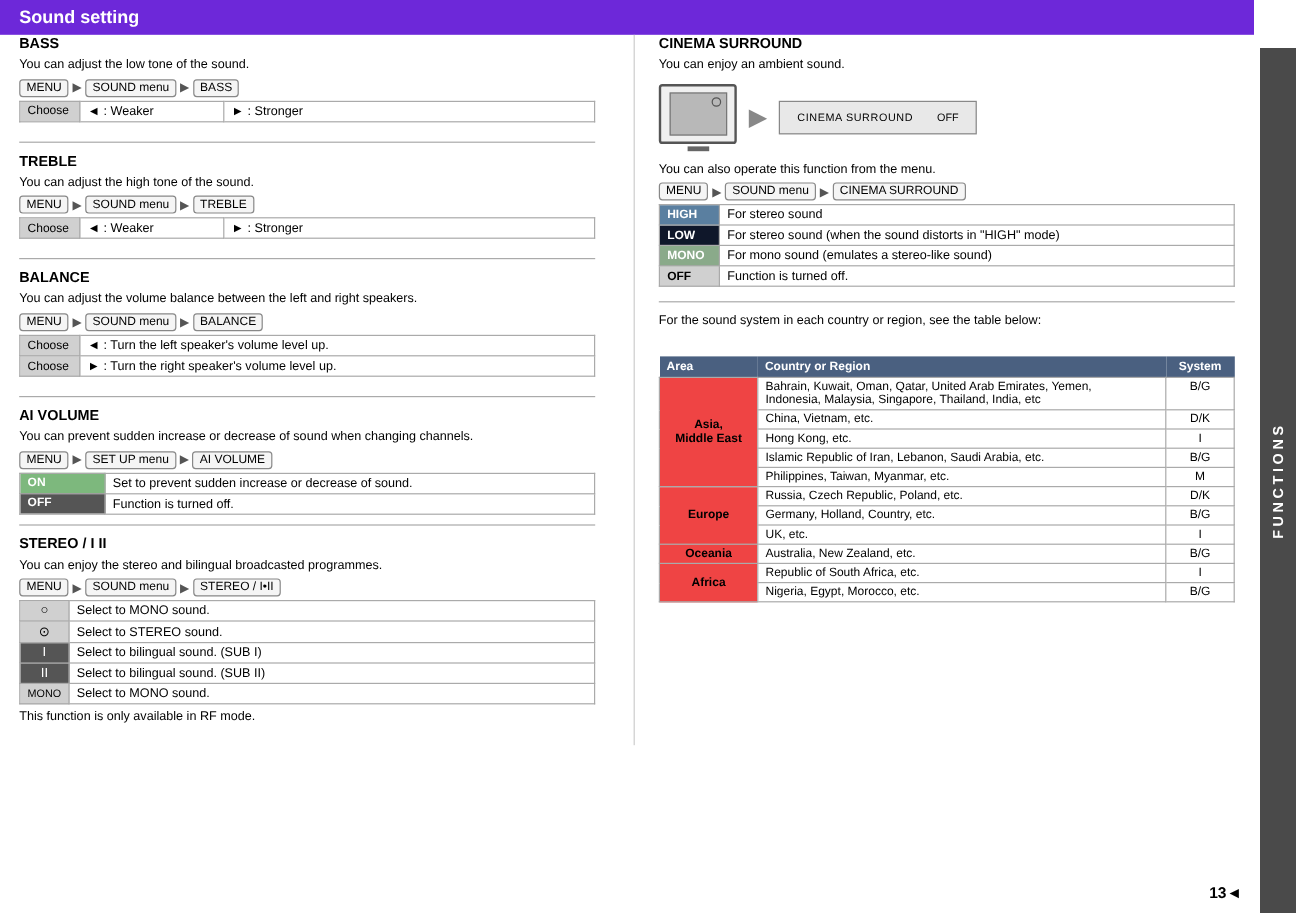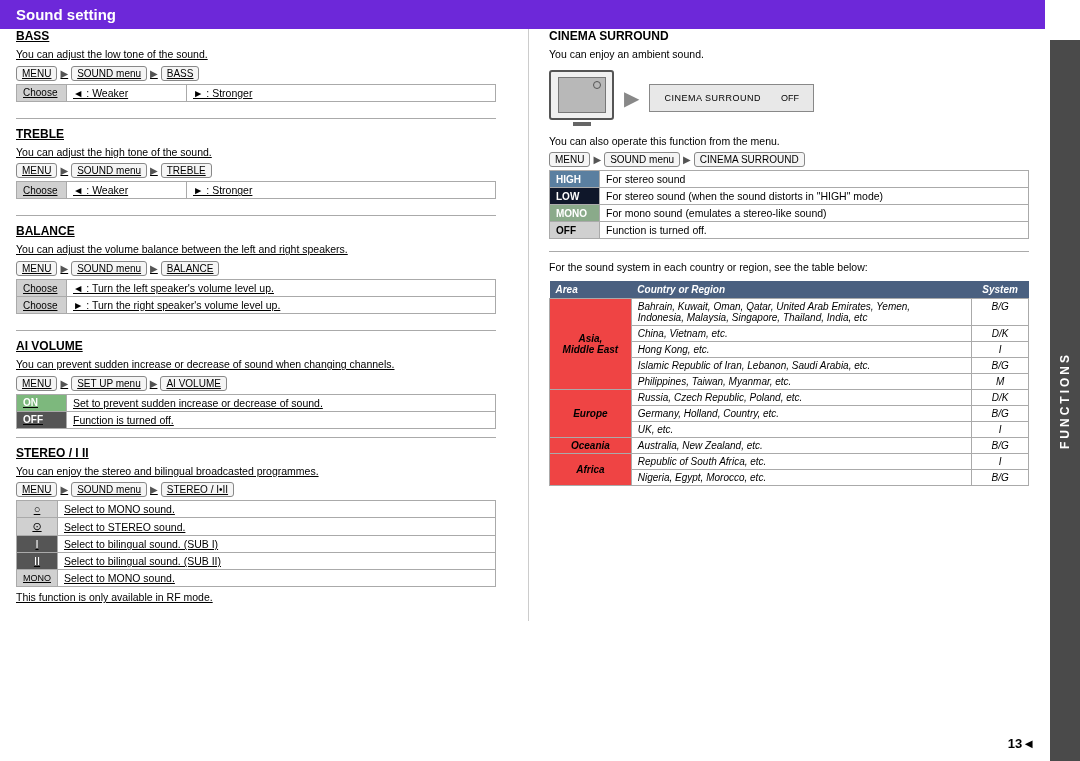--- a/index.html
+++ b/index.html
@@ -27,21 +27,20 @@
     
     .two-col {
       display: flex;
       gap: 0;
       padding: 0 16px;
     }
     .left-col {
       flex: 1;
       padding-right: 32px;
       border-right: 1px solid #ccc;
-      text-decoration: underline;
     }
     .right-col {
       flex: 1;
       padding-left: 20px;
     }
 
     
     .section-title {
       font-size: 12px;
       font-weight: bold;
@@ -106,21 +105,21 @@
       margin-bottom: 6px;
     }
     .status-table td {
       border: 1px solid #aaa;
       padding: 2px 6px;
       font-size: 10.5px;
     }
     .status-table td.status-label {
       background: #d0d0d0;
       font-weight: bold;
-      width: 50px;
+      width: 71px;
       font-size: 10px;
     }
     .status-table td.status-label.green-bg {
       background: #7db87d;
       color: #fff;
     }
     .status-table td.status-label.dark-bg {
       background: #555;
       color: #fff;
     }
@@ -162,23 +161,22 @@
     }
     .cinema-table tr.row-high td.cinema-mode { background: #5a7fa0; color: #fff; }
     .cinema-table tr.row-low td.cinema-mode { background: #0f172a; color: #fff; }
     .cinema-table tr.row-mono td.cinema-mode { background: #8aaa8a; color: #fff; }
     .cinema-table tr.row-off td.cinema-mode { background: #d0d0d0; color: #000; }
 
     
     .sound-system-table {
       width: 100%;
       border-collapse: collapse;
-      margin-top: 6px;
-      font-size: 10px;
-      font-style: italic;
+      margin-top: 22px;
+      font-size: 10px;
     }
     .sound-system-table th {
       background: #4a6080;
       color: #fff;
       padding: 3px 6px;
       text-align: left;
       font-size: 10px;
     }
     .sound-system-table th.system-col {
       text-align: center;

